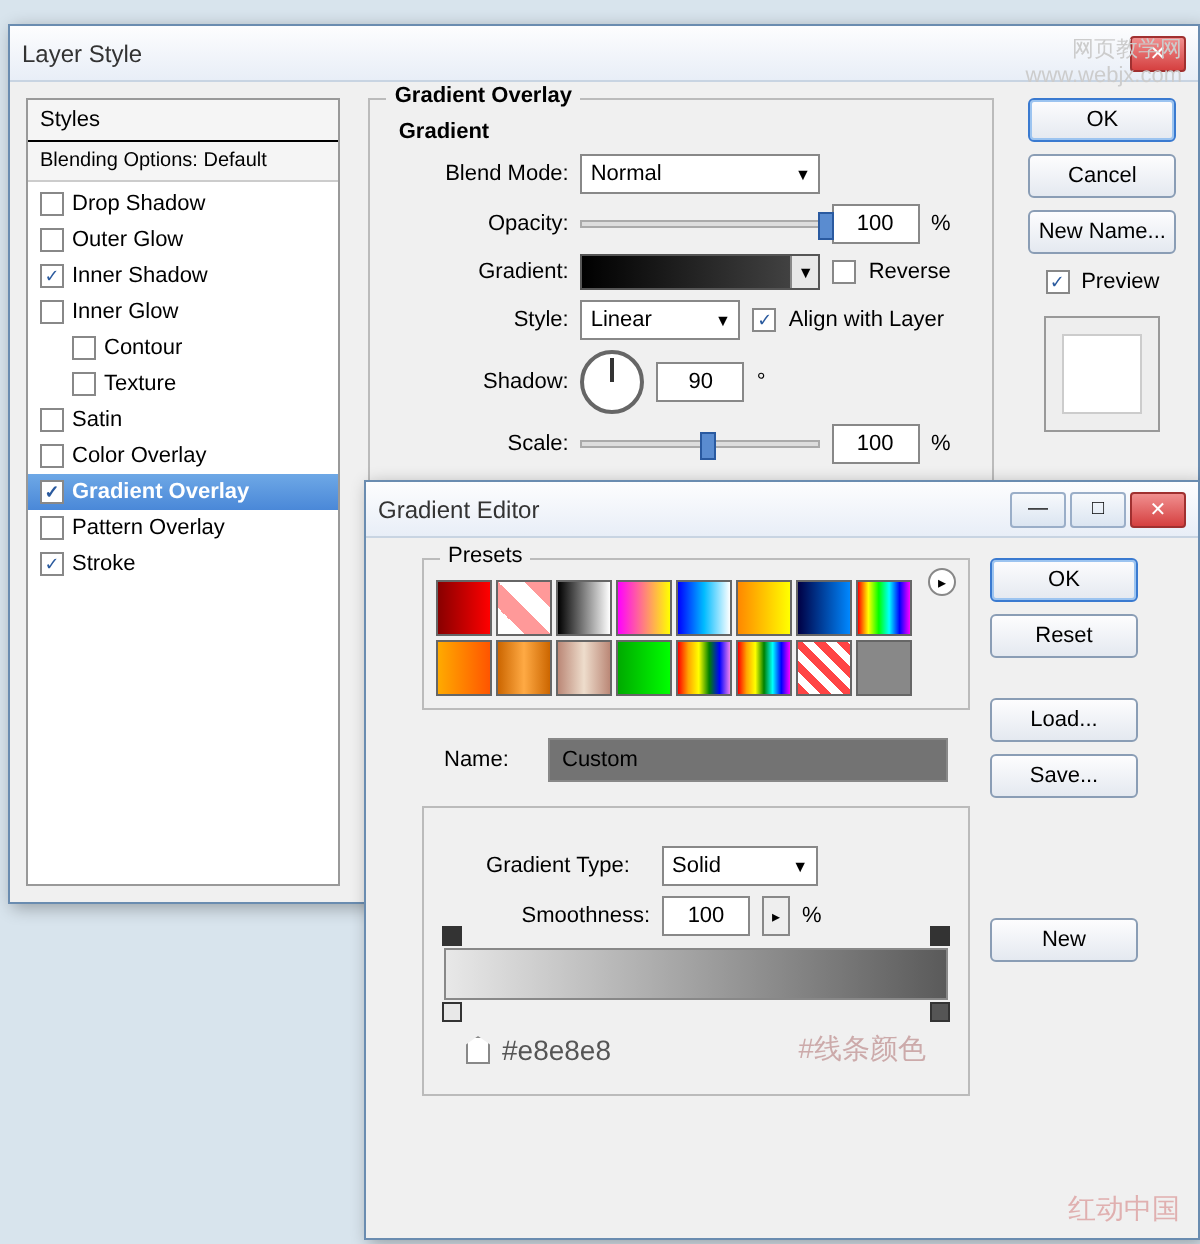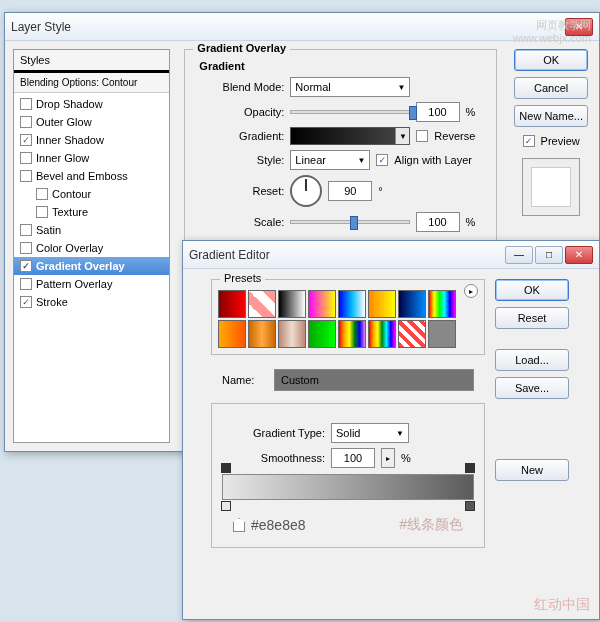--- a/index.html
+++ b/index.html
@@ -6,21 +6,21 @@
 body{background:#d8e4ed;width:600px;height:622px;overflow:hidden;position:relative}
 .window{position:absolute;background:#f0f0f0;border:1px solid #6a8cb0;box-shadow:2px 2px 8px rgba(0,0,0,.3)}
 .titlebar{height:28px;background:linear-gradient(#fdfdfe,#e8eef7);display:flex;align-items:center;padding:0 6px;border-bottom:1px solid #c8d4e2}
 .titlebar span{font-size:12px;color:#333}
 .winbtns{margin-left:auto;display:flex;gap:2px}
 .winbtn{width:28px;height:18px;background:linear-gradient(#f7f9fc,#dbe5f1);border:1px solid #9aaec8;border-radius:2px;display:flex;align-items:center;justify-content:center;font-size:10px}
 .winbtn.close{background:linear-gradient(#f08f8f,#d54040);color:#fff;border-color:#a03030}
 .layerstyle{left:4px;top:12px;width:596px;height:440px}
 .lsbody{display:flex;padding:8px;gap:8px;height:calc(100% - 28px)}
 .styles-col{width:158px;border:1px solid #999;background:#fff}
-.styles-hdr{padding:4px 6px;border-bottom:3px solid #000000;background:#f5f5f5}
+.styles-hdr{padding:4px 6px;border-bottom:1px solid #000000;background:#f5f5f5}
 .styles-sub{padding:4px 6px;border-bottom:1px solid #ccc;background:#f5f5f5;font-size:10px}
 .styles-list{padding:2px 0}
 .style-item{display:flex;align-items:flex-start;padding:3px 6px;gap:4px;cursor:pointer}
 .style-item.sel{background:linear-gradient(#6ea8e6,#4a88d8);color:#fff;font-weight:bold}
 .style-item.indent{padding-left:22px}
 .cb{width:12px;height:12px;border:1px solid #888;background:#fff;display:inline-flex;align-items:center;justify-content:center;font-size:9px;color:#2a5a9e}
 .cb.checked::after{content:"✓"}
 .gradov{flex:1;padding:0 6px}
 .fieldset{border:1px solid #bbb;padding:8px 10px;position:relative}
 .fieldset>.legend{position:absolute;top:-8px;left:8px;background:#f0f0f0;padding:0 4px;font-weight:bold}
@@ -64,41 +64,37 @@
 <div class="window layerstyle">
   <div class="titlebar">
     <span>Layer Style</span>
     <div class="winbtns">
       <div class="winbtn close">✕</div>
     </div>
   </div>
   <div class="lsbody">
     <div class="styles-col">
       <div class="styles-hdr">Styles</div>
-      <div class="styles-sub">Blending Options: Contour</div>
+      <div class="styles-sub">Blending Options: Default</div>
       <div class="styles-list" id="styles-list">
           <div class="style-item">
             <span class="cb"></span>
             <span>Drop Shadow</span>
           </div>
           <div class="style-item">
             <span class="cb"></span>
             <span>Outer Glow</span>
           </div>
           <div class="style-item">
             <span class="cb checked"></span>
             <span>Inner Shadow</span>
           </div>
           <div class="style-item">
             <span class="cb"></span>
             <span>Inner Glow</span>
-          </div>
-          <div class="style-item">
-            <span class="cb"></span>
-            <span>Bevel and Emboss</span>
           </div>
           <div class="style-item indent">
             <span class="cb"></span>
             <span>Contour</span>
           </div>
           <div class="style-item indent">
             <span class="cb"></span>
             <span>Texture</span>
           </div>
           <div class="style-item">
@@ -154,21 +150,21 @@
         <div class="row">
           <span class="lbl">Style:</span>
           <div class="dd" style="width:80px">
               <span>Linear</span>
               <span class="arw">▼</span>
             </div>
           <span class="cb checked"></span>
           <span>Align with Layer</span>
         </div>
         <div class="row">
-          <span class="lbl">Reset:</span>
+          <span class="lbl">Shadow:</span>
           <div class="dial"></div>
           <div class="numbox">90</div>
           <span>°</span>
         </div>
         <div class="row">
           <span class="lbl">Scale:</span>
           <div class="slider" style="width:110px">
               <div class="thumb" style="left:50%"></div>
             </div>
           <div class="numbox">100</div>
@@ -224,21 +220,21 @@
             <div class="preset" style="background: repeating-linear-gradient(45deg, rgb(255, 68, 68), rgb(255, 68, 68) 4px, rgb(255, 255, 255) 4px, rgb(255, 255, 255) 8px);"></div>
             <div class="preset" style="background: rgb(136, 136, 136);"></div>
           </div>
       </div>
       <div class="row" style="margin-top:14px">
         <span style="width:46px">Name:</span>
         <div class="nameinp">Custom</div>
       </div>
       <div class="fieldset" style="margin-top:12px;padding-top:14px">
         <div class="row">
-          <span style="width:92px;text-align:right">Gradient Type:</span>
+          <span style="width:92px;text-align:center">Gradient Type:</span>
           <div class="dd" style="width:78px">
               <span>Solid</span>
               <span class="arw">▼</span>
             </div>
         </div>
         <div class="row">
           <span style="width:92px;text-align:right">Smoothness:</span>
           <div class="numbox">100</div>
           <div style="width:14px;height:20px;border:1px solid #888;background:#eee;display:flex;align-items:center;justify-content:center;font-size:8px">▸</div>
           <span>%</span>

